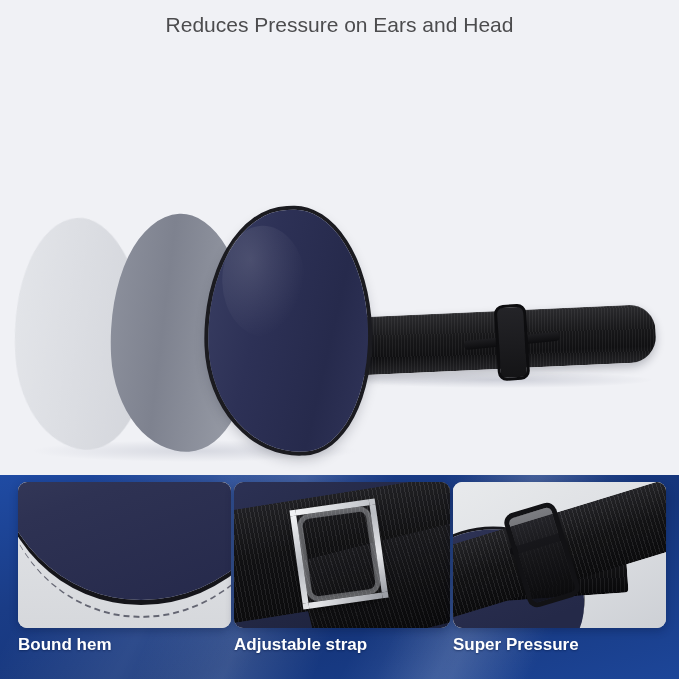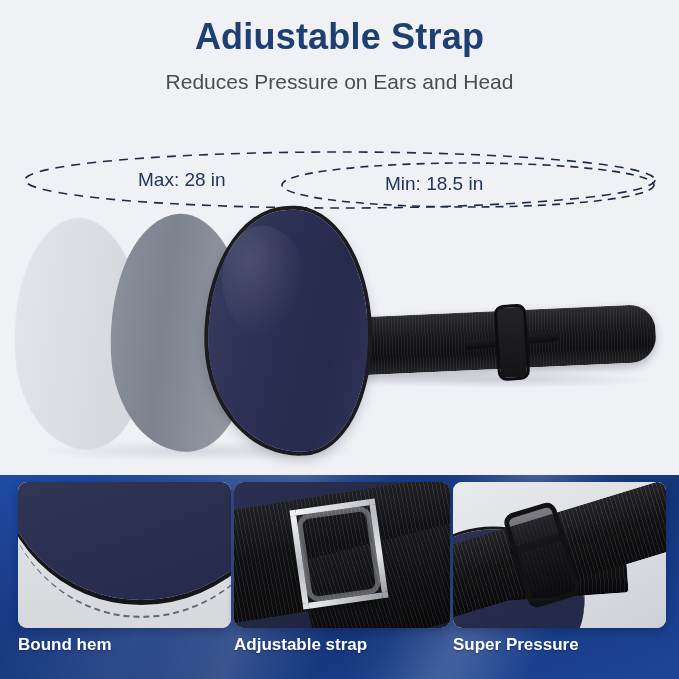--- a/index.html
+++ b/index.html
@@ -382,32 +382,23 @@
     border-radius: 4px;
     transform: rotate(-17deg);
   }
 </style>
 </head>
 <body>
 
 <div id="page">
 
   <div class="header">
-    <h1 class="title">Adiustable Strap</h1>
     <p class="subtitle">Reduces Pressure on Ears and Head</p>
   </div>
 
-  <div class="measure-layer">
-    <svg class="measure-svg" width="679" height="100" viewBox="0 0 679 100">
-      <ellipse cx="340" cy="40" rx="315" ry="28" fill="none" stroke="#1e2b44" stroke-width="1.6" stroke-dasharray="9 7"></ellipse>
-      <ellipse cx="468" cy="45" rx="186" ry="22" fill="none" stroke="#1e2b44" stroke-width="1.6" stroke-dasharray="8 6"></ellipse>
-    </svg>
-    <span class="measure-label label-max">Max: 28 in</span>
-    <span class="measure-label label-min">Min: 18.5 in</span>
-  </div>
 
   <div class="stage">
     <div class="mask-shadow"></div>
     <div class="strap-shadow"></div>
 
     <div class="mask mask-ghost1"></div>
     <div class="mask mask-ghost2"></div>
 
     <div class="strap">
       <div class="strap-taper"></div>

